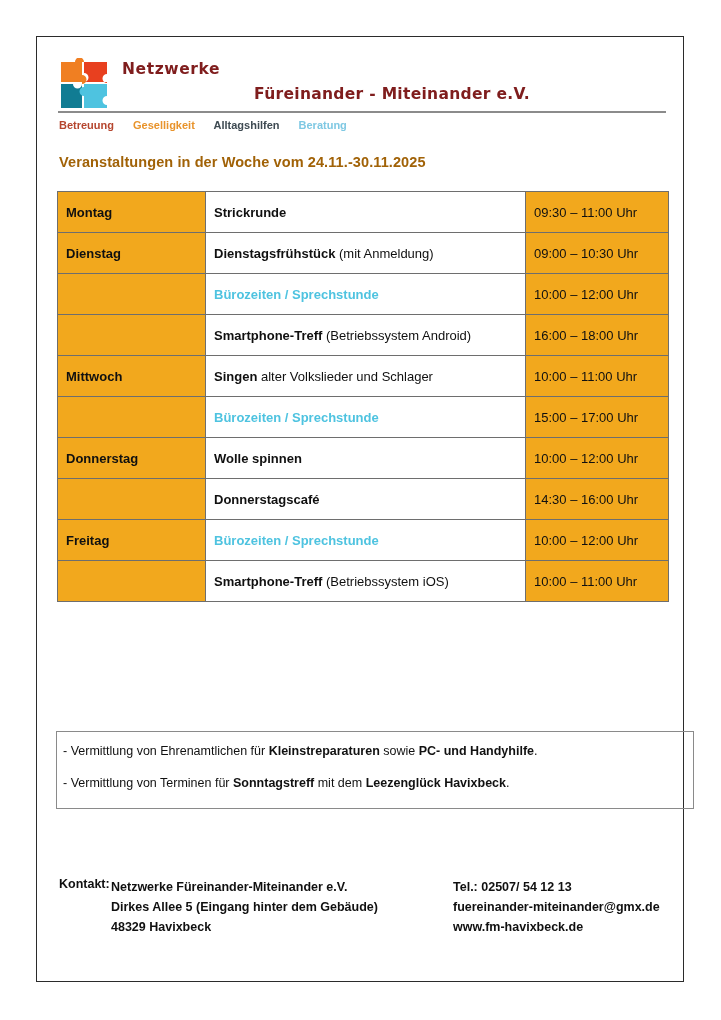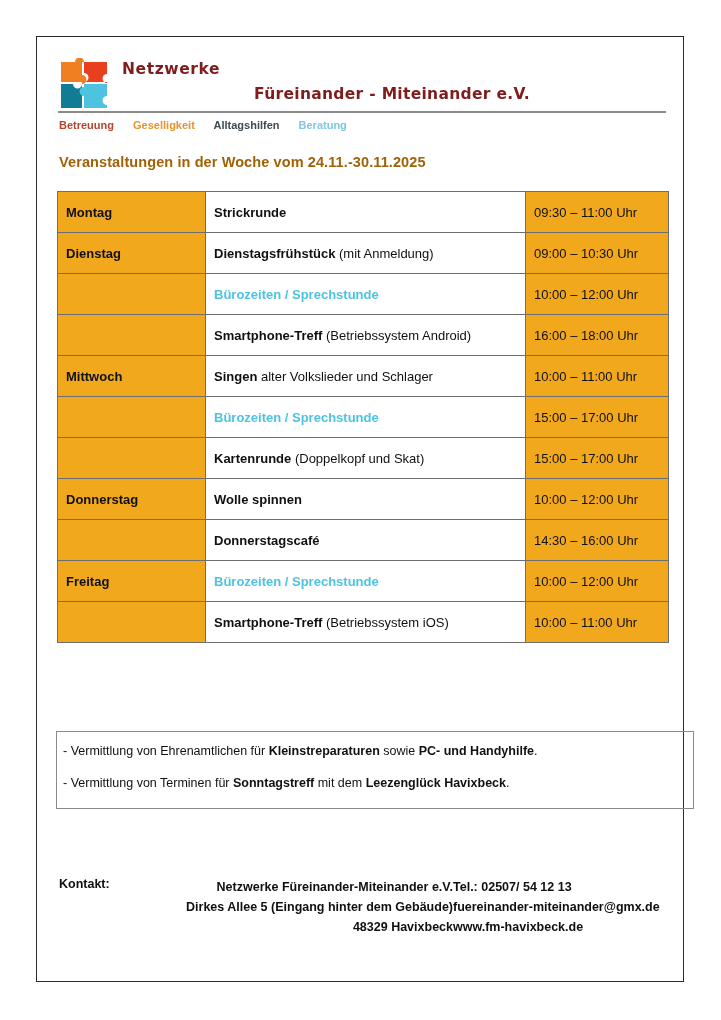--- a/index.html
+++ b/index.html
@@ -164,25 +164,24 @@
     font-weight: bold;
     color: #101010;
   }
   .contact-label {
     position: absolute;
     left: 0px;
     top: 0px;
   }
   .contact-col1 {
     position: absolute;
-    left: 64px;
+    left: 52px;
     top: 0px;
     width: 330px;
     line-height: 20px;
-    text-align: right;
   }
   .contact-col2 {
     position: absolute;
     left: 394px;
     top: 0px;
     width: 250px;
     line-height: 20px;
   }
 </style>
 </head>
@@ -246,25 +245,20 @@
           <td class="c-day">Mittwoch</td>
           <td class="c-event"><b>Singen</b><span> alter Volkslieder und Schlager</span></td>
           <td class="c-time">10:00 – 11:00 Uhr</td>
         </tr>
         <tr>
           <td class="c-day"></td>
           <td class="c-event"><b class="ev-office">Bürozeiten / Sprechstunde</b></td>
           <td class="c-time">15:00 – 17:00 Uhr</td>
         </tr>
         <tr>
-          <td class="c-day"></td>
-          <td class="c-event"><b>Kartenrunde</b><span> (Doppelkopf und Skat)</span></td>
-          <td class="c-time">15:00 – 17:00 Uhr</td>
-        </tr>
-        <tr>
           <td class="c-day">Donnerstag</td>
           <td class="c-event"><b>Wolle spinnen</b></td>
           <td class="c-time">10:00 – 12:00 Uhr</td>
         </tr>
         <tr>
           <td class="c-day"></td>
           <td class="c-event"><b>Donnerstagscafé</b></td>
           <td class="c-time">14:30 – 16:00 Uhr</td>
         </tr>
         <tr>

